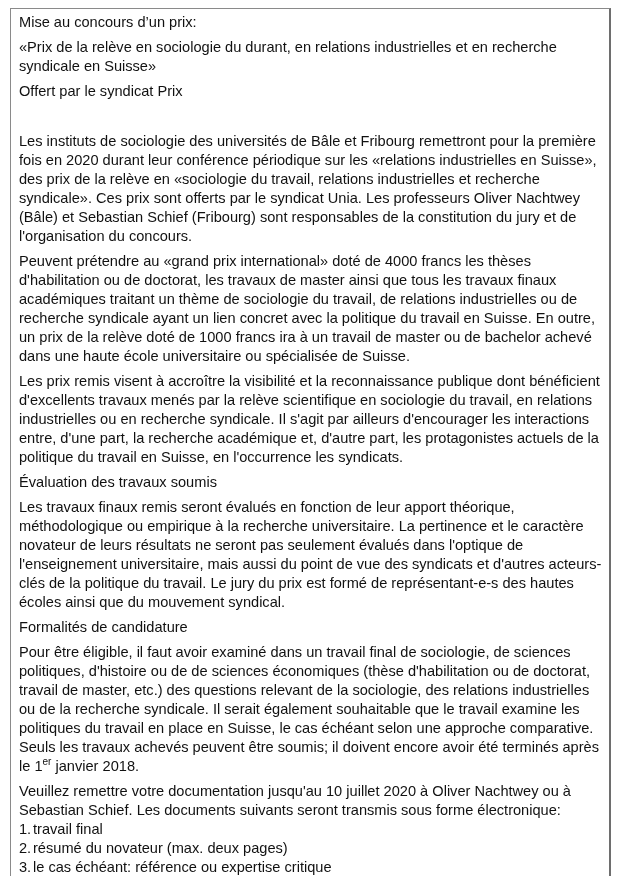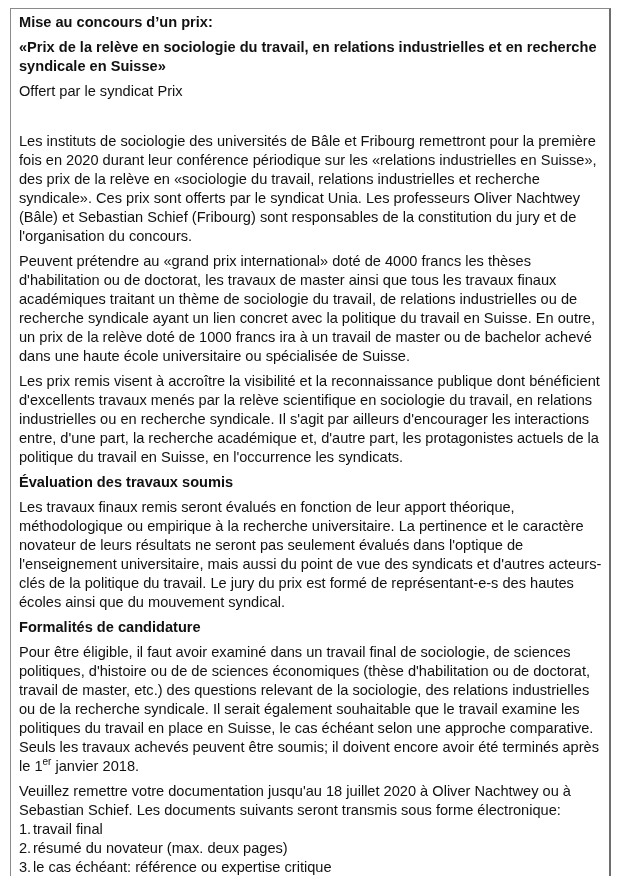--- a/index.html
+++ b/index.html
@@ -4,47 +4,47 @@
   <style>
     html, body { margin: 0; padding: 0; background: #ffffff; }
     body { width: 626px; height: 876px; position: relative; overflow: hidden; }
     .box {
       position: absolute; left: 10px; top: 8px; width: 590px;
       border: 1px solid #8a8a8a; border-right: 2px solid #6e6e6e; border-bottom: 2px solid #6e6e6e;
       padding: 4px 0 6px 8px;
       font-family: "Liberation Sans", sans-serif; font-size: 14.6px; line-height: 19px; color: #111;
     }
     p { margin: 0 0 6px 0; }
-    .b { font-weight: bold; }
+    .b { font-weight: normal; }
     .spacer { height: 19px; margin: 0 0 6px 0; }
     ol { margin: 0; padding: 0; list-style: none; }
     ol li { margin: 0; }
     .num { display: inline-block; min-width: 14px; }
     sup { font-size: 10px; line-height: 0; vertical-align: 6px; }
   </style>
 </head>
 <body>
 
 <div class="box">
   <p class="b">Mise au concours d’un prix:</p>
-  <p class="b">«Prix de la relève en sociologie du travail, en relations industrielles et en recherche syndicale en Suisse»</p>
+  <p class="b">«Prix de la relève en sociologie du durant, en relations industrielles et en recherche syndicale en Suisse»</p>
   <p>Offert par le syndicat Prix</p>
   <div class="spacer"></div>
   <p>Les instituts de sociologie des universités de Bâle et Fribourg remettront pour la première fois en 2020 durant leur conférence périodique sur les «relations industrielles en Suisse», des prix de la relève en «sociologie du travail, relations industrielles et recherche syndicale». Ces prix sont offerts par le syndicat Unia. Les professeurs Oliver Nachtwey (Bâle) et Sebastian Schief (Fribourg) sont responsables de la constitution du jury et de l'organisation du concours.</p>
   <p>Peuvent prétendre au «grand prix international» doté de 4000 francs les thèses d'habilitation ou de doctorat, les travaux de master ainsi que tous les travaux finaux académiques traitant un thème de sociologie du travail, de relations industrielles ou de recherche syndicale ayant un lien concret avec la politique du travail en Suisse. En outre, un prix de la relève doté de 1000 francs ira à un travail de master ou de bachelor achevé dans une haute école universitaire ou spécialisée de Suisse.</p>
   <p>Les prix remis visent à accroître la visibilité et la reconnaissance publique dont bénéficient d'excellents travaux menés par la relève scientifique en sociologie du travail, en relations industrielles ou en recherche syndicale. Il s'agit par ailleurs d'encourager les interactions entre, d'une part, la recherche académique et, d'autre part, les protagonistes actuels de la politique du travail en Suisse, en l'occurrence les syndicats.</p>
 
   <p class="b">Évaluation des travaux soumis</p>
   <p>Les travaux finaux remis seront évalués en fonction de leur apport théorique, méthodologique ou empirique à la recherche universitaire. La pertinence et le caractère novateur de leurs résultats ne seront pas seulement évalués dans l'optique de l'enseignement universitaire, mais aussi du point de vue des syndicats et d'autres acteurs-clés de la politique du travail. Le jury du prix est formé de représentant-e-s des hautes écoles ainsi que du mouvement syndical.</p>
 
   <p class="b">Formalités de candidature</p>
   <p><span>Pour être éligible, il faut avoir examiné dans un travail final de sociologie, de sciences politiques, d'histoire ou de de sciences économiques (thèse d'habilitation ou de doctorat, travail de master, etc.) des questions relevant de la sociologie, des relations industrielles ou de la recherche syndicale. Il serait également souhaitable que le travail examine les politiques du travail en place en Suisse, le cas échéant selon une approche comparative. Seuls les travaux achevés peuvent être soumis; il doivent encore avoir été terminés après le 1</span><sup>er</sup><span> janvier 2018.</span></p>
 
   <div style="margin:0 0 6px 0;">
-    <div>Veuillez remettre votre documentation jusqu'au 18 juillet 2020 à Oliver Nachtwey ou à Sebastian Schief. Les documents suivants seront transmis sous forme électronique:</div>
+    <div>Veuillez remettre votre documentation jusqu'au 10 juillet 2020 à Oliver Nachtwey ou à Sebastian Schief. Les documents suivants seront transmis sous forme électronique:</div>
     <ol>
       <li><span class="num">1.</span><span>travail final</span></li>
       <li><span class="num">2.</span><span>résumé du novateur (max. deux pages)</span></li>
       <li><span class="num">3.</span><span>le cas échéant: référence ou expertise critique</span></li>
 
     </ol>
   </div>
 
 </div>
 

